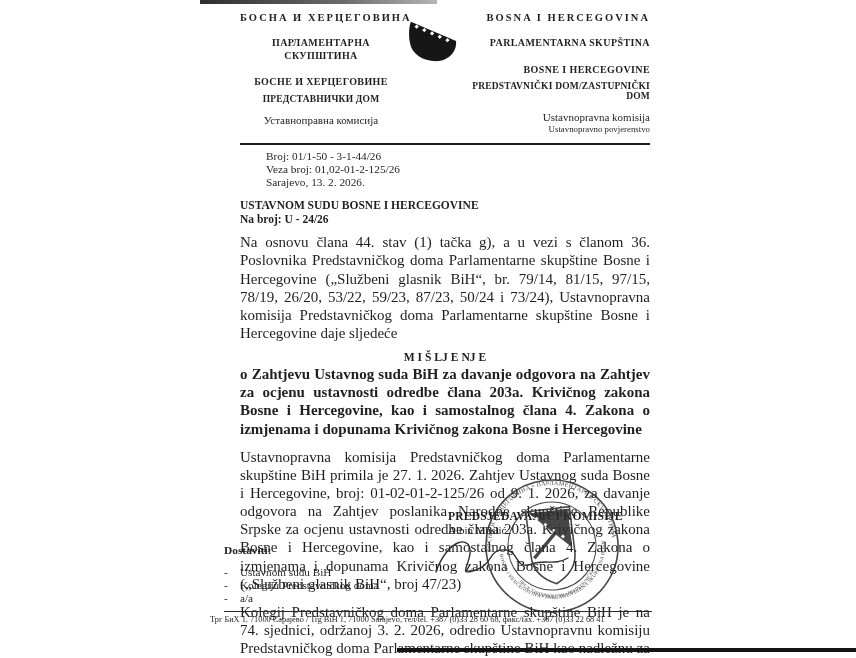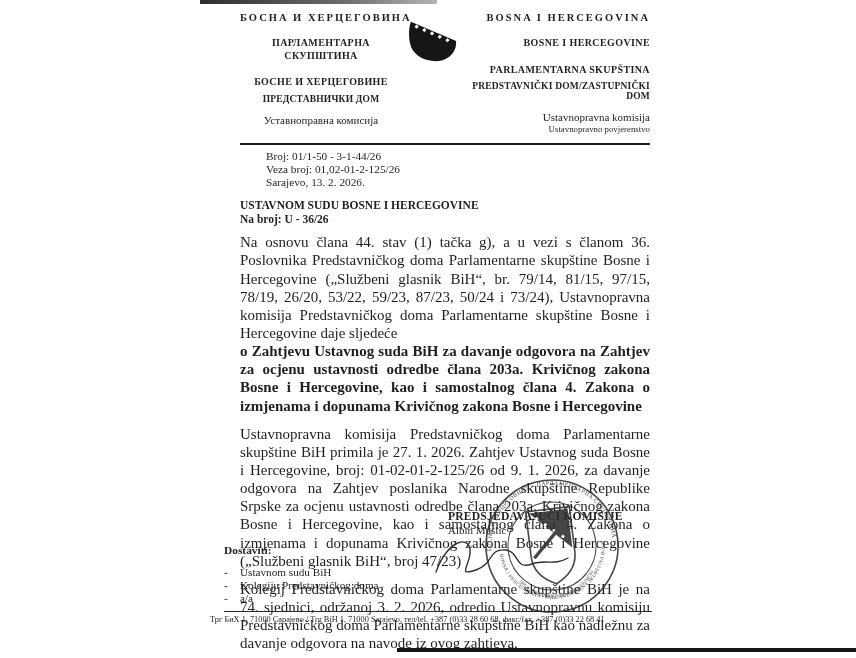--- a/index.html
+++ b/index.html
@@ -82,43 +82,44 @@
             <path d="M21,14.5 l2.2,2.2 -2.2,2.2 -2.2,-2.2 Z"></path>
             <path d="M29,18 l2.2,2.2 -2.2,2.2 -2.2,-2.2 Z"></path>
             <path d="M37,21.5 l2.2,2.2 -2.2,2.2 -2.2,-2.2 Z"></path>
             <path d="M45,25 l2.2,2.2 -2.2,2.2 -2.2,-2.2 Z"></path>
           </g>
         </svg>
       </div>
 
       <div class="lh-right">
         <div class="lh-line1">BOSNA I HERCEGOVINA</div>
+        <div class="lh-line">PARLAMENTARNA SKUPŠTINA</div>
         <div class="lh-line">BOSNE I HERCEGOVINE</div>
-        <div class="lh-line">PARLAMENTARNA SKUPŠTINA</div>
         <div class="lh-chamber">PREDSTAVNIČKI DOM/ZASTUPNIČKI DOM</div>
         <div class="lh-sub">Ustavnopravna komisija</div>
         <div class="lh-sub2">Ustavnopravno povjerenstvo</div>
       </div>
     </div>
 
     <div class="lh-rule"></div>
 
     <div class="meta">
       <div>Broj: 01/1-50 - 3-1-44/26</div>
       <div>Veza broj: 01,02-01-2-125/26</div>
       <div>Sarajevo, 13. 2. 2026.</div>
     </div>
 
     <div class="addressee">
       <div>USTAVNOM SUDU BOSNE I HERCEGOVINE</div>
-      <div>Na broj: U - 36/26</div>
+      <div>Na broj: U - 24/26</div>
     </div>
 
     <p class="intro">Na osnovu člana 44. stav (1) tačka g), a u vezi s članom 36. Poslovnika Predstavničkog doma Parlamentarne skupštine Bosne i Hercegovine („Službeni glasnik BiH“, br. 79/14, 81/15, 97/15, 78/19, 26/20, 53/22, 59/23, 87/23, 50/24 i 73/24), Ustavnopravna komisija Predstavničkog doma Parlamentarne skupštine Bosne i Hercegovine daje sljedeće</p>
 
+    <div class="title">M I Š LJ E NJ E</div>
 
     <p class="subject">o Zahtjevu Ustavnog suda BiH za davanje odgovora na Zahtjev za ocjenu ustavnosti odredbe člana 203a. Krivičnog zakona Bosne i Hercegovine, kao i samostalnog člana 4. Zakona o izmjenama i dopunama Krivičnog zakona Bosne i Hercegovine</p>
 
     <p class="bodypara">Ustavnopravna komisija Predstavničkog doma Parlamentarne skupštine BiH primila je 27. 1. 2026. Zahtjev Ustavnog suda Bosne i Hercegovine, broj: 01-02-01-2-125/26 od 9. 1. 2026, za davanje odgovora na Zahtjev poslanika Narodne skupštine Republike Srpske za ocjenu ustavnosti odredbe člana 203a. Krivičnog zakona Bosne i Hercegovine, kao i samostalnog člana 4. Zakona o izmjenama i dopunama Krivičnog zakona Bosne i Hercegovine („Službeni glasnik BiH“, broj 47/23)</p>
     <p class="bodypara">Kolegij Predstavničkog doma Parlamentarne skupštine BiH je na 74. sjednici, održanoj 3. 2. 2026, odredio Ustavnopravnu komisiju Predstavničkog doma Parlamentarne skupštine BiH kao nadležnu za davanje odgovora na navode iz ovog zahtjeva.</p>
     <p class="bodypara">Ustavnopravna komisija Predstavničkog doma Parlamentarne skupštine BiH je na 44. sjednici, održanoj 13. 2. 2026, razmatrala navedeni zahtjev za ocjenu ustavnosti odredbe člana 203a. Krivičnog zakona Bosne i Hercegovine, kao i samostalnog člana 4. Zakona o izmjenama i dopunama Krivičnog zakona Bosne i Hercegovine („Službeni glasnik BiH“, broj 47/23)</p>
     <p class="bodypara">Ustavnopravna komisija Predstavničkog doma Parlamentarne skupštine BiH je, s četiri glasa „za“, tri glasa „protiv“ i bez glasov „suzdržan“:</p>
 
     <ul class="bullets">
       <li>konstatirala da visoki predstavnik u BiH nema ustavnu nadležnost da donosi zakone, zbog čega su navedene odredbe Zakona o izmjenama i dopunama Krivičnog zakona Bosne i Hercegovine neustavne.</li>

